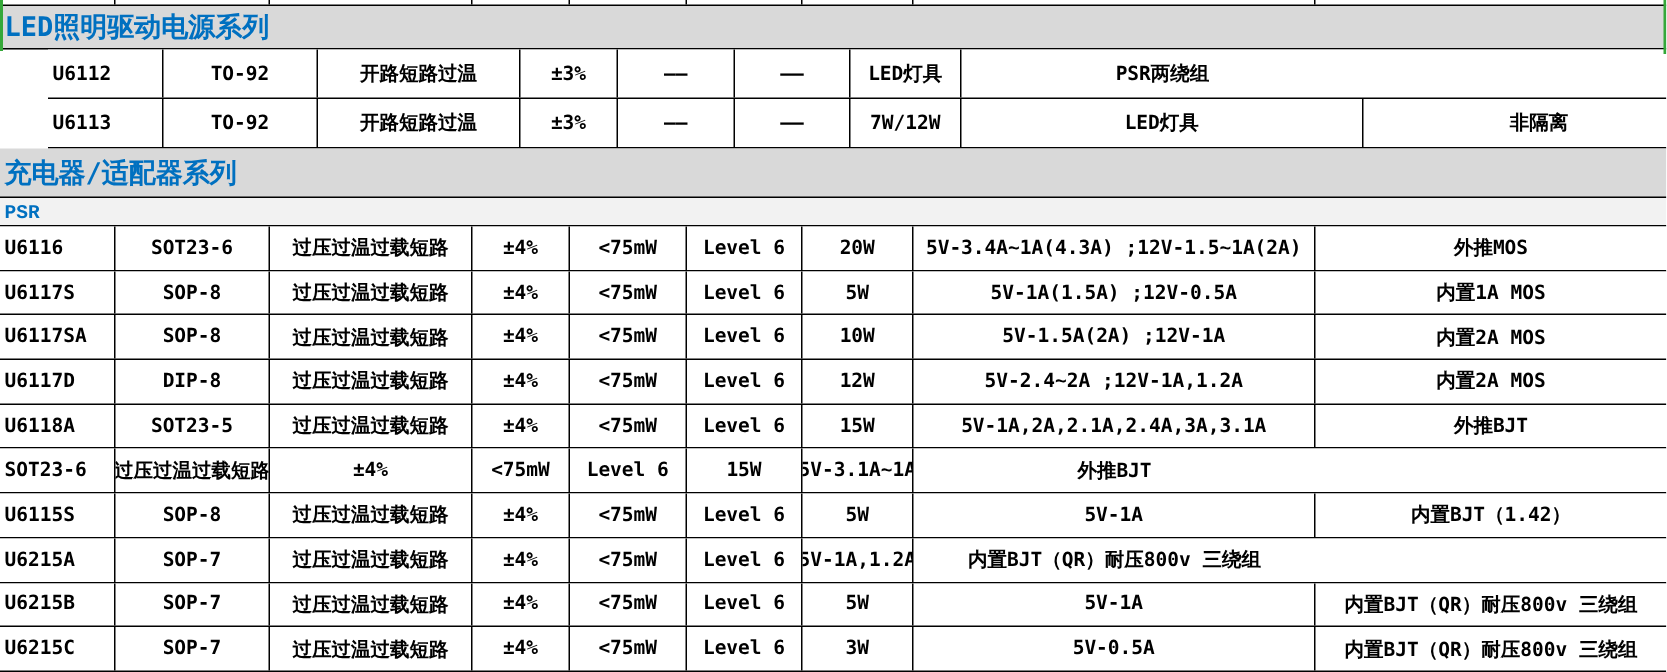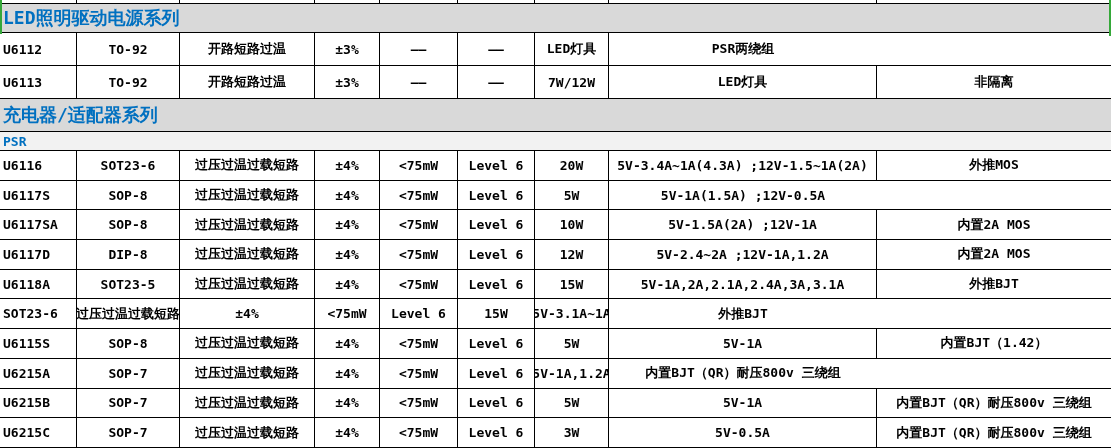--- a/index.html
+++ b/index.html
@@ -17,33 +17,33 @@
   .cell {
     border-right:1px solid var(--grid,#000);
     display:flex; align-items:center; justify-content:center;
     white-space:nowrap; overflow:hidden;
     font-size:13px; box-sizing:border-box;
   }
   .cell:first-child { justify-content:flex-start; padding-left:3px; }
   .cell:last-child  { border-right:none; }
   .strip { height:4px; }
   .strip .cell { font-size:0; }
-  .r-led  { height:33px; }
+  .r-led  { height:33px;margin-left:32px; }
   .r-data { height:29.7px; }
   .srow {
     display:flex; align-items:center;
     border-bottom:1px solid var(--grid,#000);
     box-sizing:border-box; padding-left:3px;
   }
   .sec    { background:var(--secbg,#d9d9d9); color:var(--blue,#0070c0);text-align:center; }
   .sec-led     { height:29px; font-size:18px; }
   .sec-charger { height:33px; font-size:18px; }
   .sub-psr {
     height:19px; background:var(--subbg,#f2f2f2);
-    color:var(--blue,#0070c0); font-size:13px;
+    color:var(--blue,#0070c0); font-size:13px;font-family:Liberation Mono, monospace;
   }
   .green-left, .green-right { position:absolute; background:var(--green,#35a839); }
   .green-left  { left:0;      top:0; width:2px; height:34px; }
   .green-right { left:1109px; top:0; width:2px; height:36px; }
 </style>
 </head>
 <body>
 
 <div class="sheet" style="--secbg: #d9d9d9; --subbg: #f2f2f2; --blue: #0070c0; --grid: #000000; --green: #35a839; --rowbg: #ffffff;">
 
@@ -109,20 +109,21 @@
       </div>
       <div class="row r-data">
         <div class="cell">U6117S</div>
         <div class="cell">SOP-8</div>
         <div class="cell">过压过温过载短路</div>
         <div class="cell">±4%</div>
         <div class="cell">&lt;75mW</div>
         <div class="cell">Level 6</div>
         <div class="cell">5W</div>
         <div class="cell">5V-1A(1.5A) ;12V-0.5A</div>
+        <div class="cell">内置1A MOS</div>
       </div>
       <div class="row r-data">
         <div class="cell">U6117SA</div>
         <div class="cell">SOP-8</div>
         <div class="cell">过压过温过载短路</div>
         <div class="cell">±4%</div>
         <div class="cell">&lt;75mW</div>
         <div class="cell">Level 6</div>
         <div class="cell">10W</div>
         <div class="cell">5V-1.5A(2A) ;12V-1A</div>

